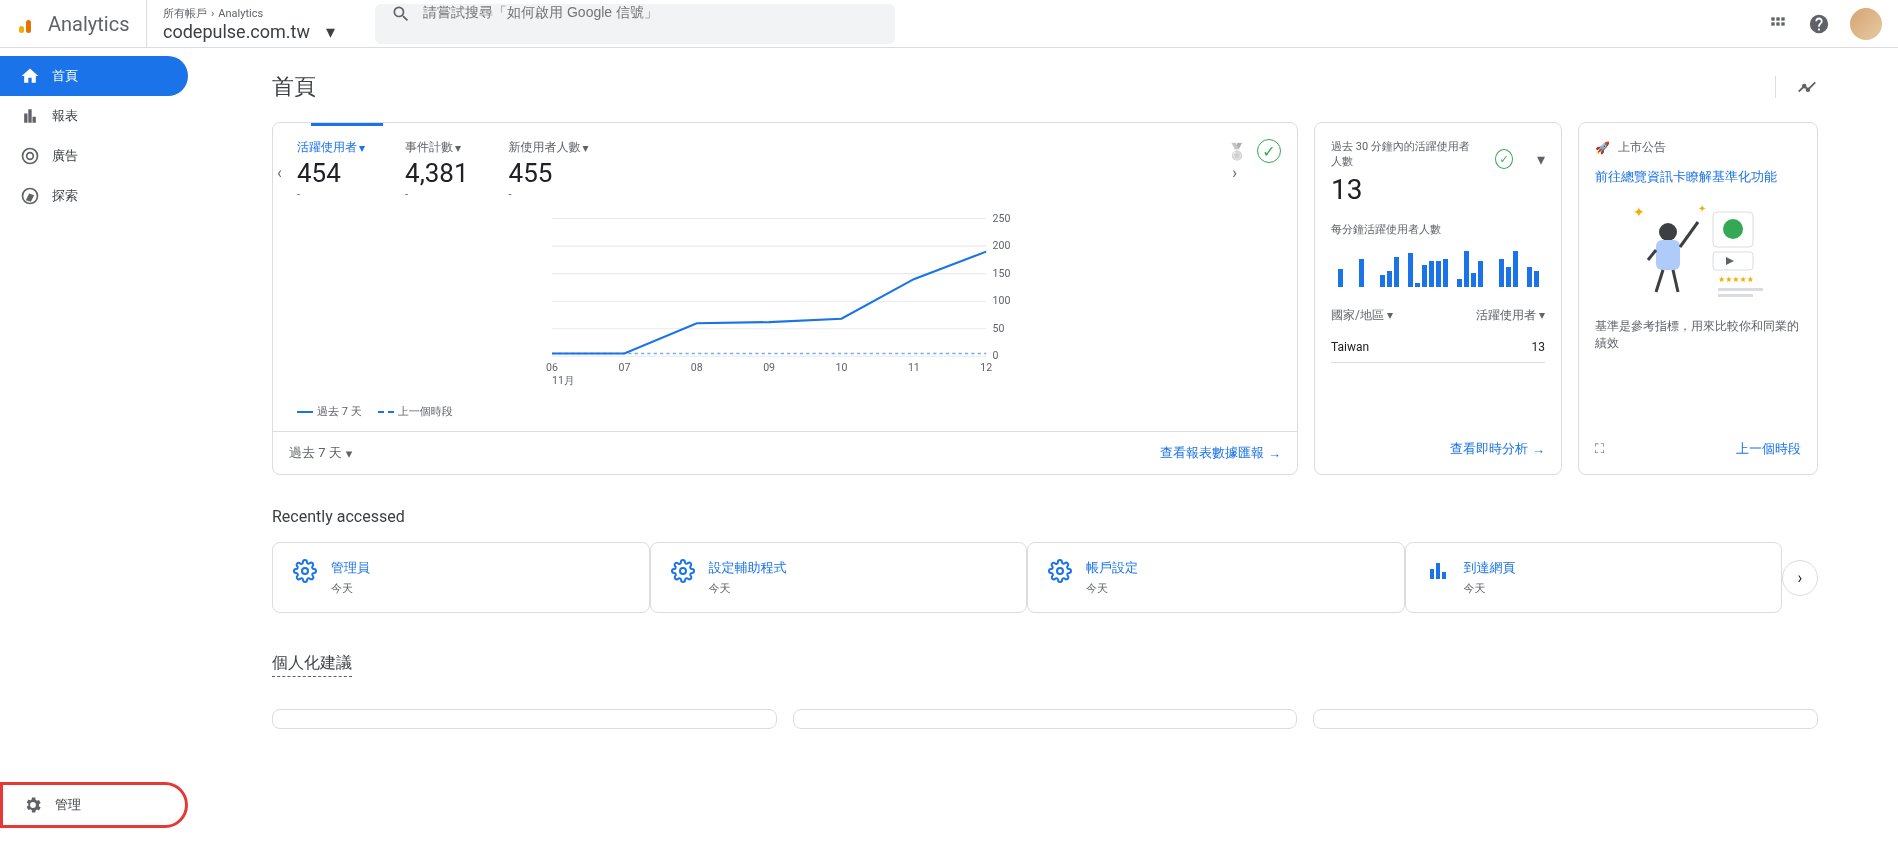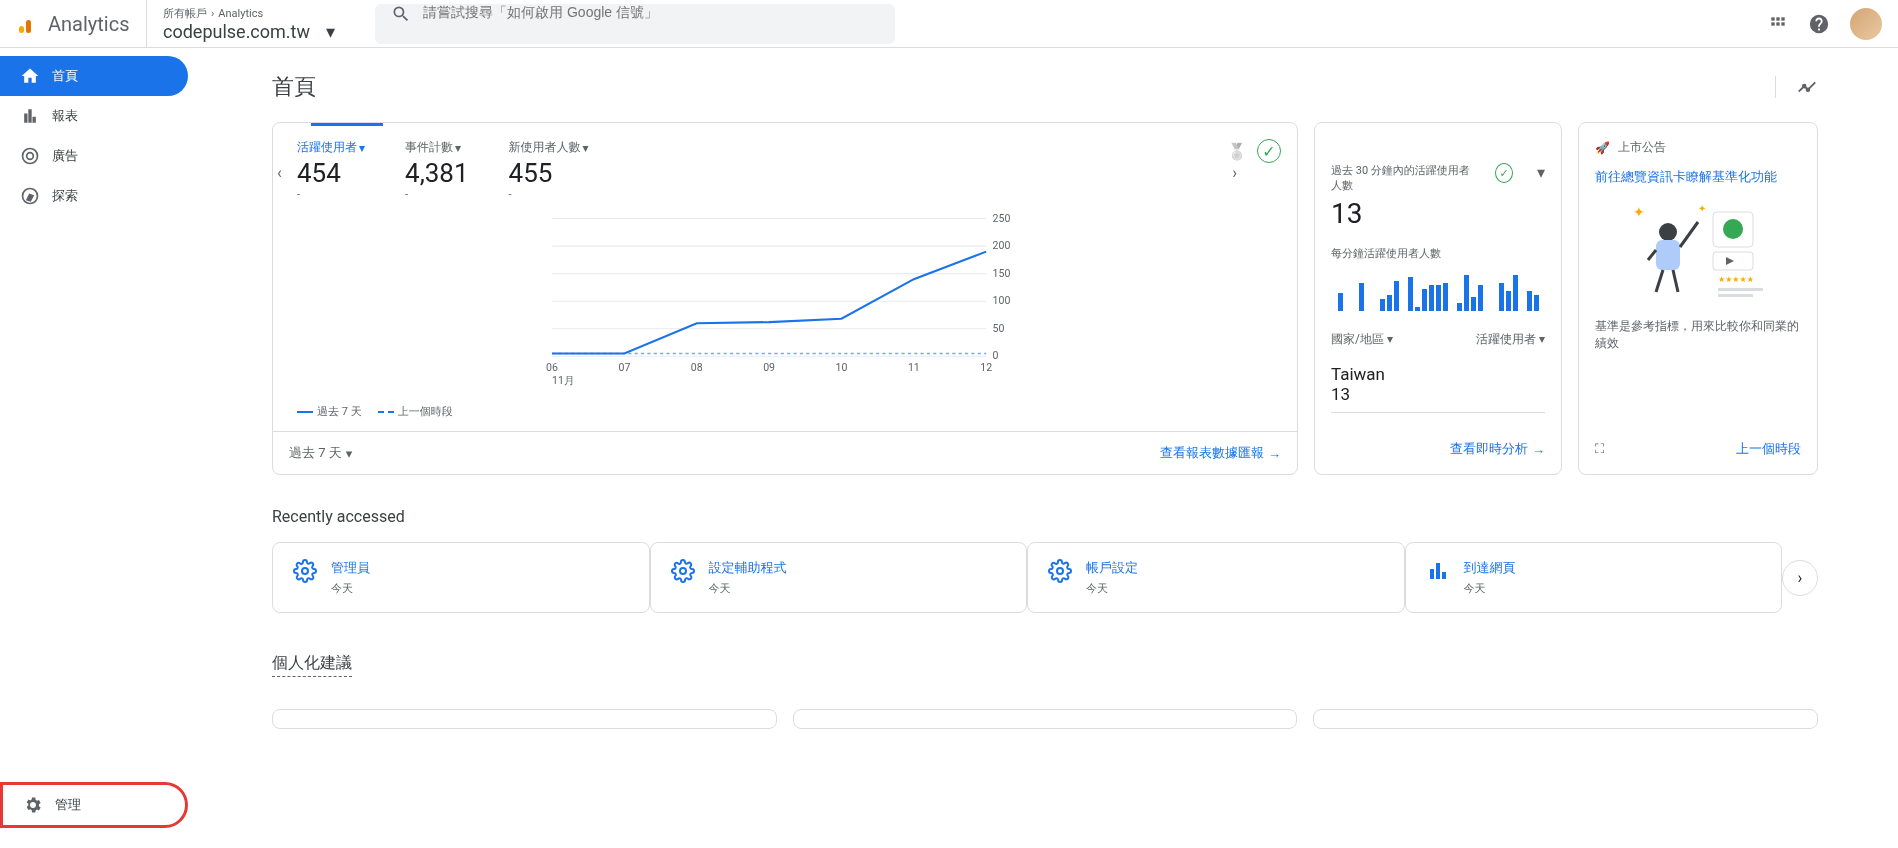--- a/index.html
+++ b/index.html
@@ -51,35 +51,35 @@
 .legend-line { width: 16px; height: 2px; background: #1a73e8; }
 .legend-dash { width: 16px; border-top: 2px dashed #1a73e8; }
 .card-footer { border-top: 1px solid #dadce0; padding: 12px 16px; display: flex; align-items: center; font-size: 13px; color: #5f6368; margin-top: auto; }
 .card-footer.no-border { border-top: none; }
 .footer-link { color: #1a73e8; display: flex; align-items: center; gap: 4px; cursor: pointer; margin-left: auto; }
 .realtime-label { font-size: 11px; color: #5f6368; }
 .realtime-value { font-size: 28px; color: #202124; margin: 4px 0 16px; }
 .minichart { height: 50px; display: flex; align-items: flex-end; gap: 2px; margin-bottom: 20px; }
 .minibar { width: 5px; background: #1a73e8; }
 .rt-selectors { display: flex; justify-content: space-between; font-size: 12px; color: #5f6368; margin-bottom: 8px; }
-.rt-table-row { display: flex; justify-content: space-between; font-size: 17px; padding: 8px 0; border-bottom: 1px solid #dadce0; flex-direction: column; }
+.rt-table-row { display: flex; justify-content: space-between; font-size: 12px; padding: 8px 0; border-bottom: 1px solid #dadce0; }
 .announce-header { display: flex; align-items: center; gap: 8px; font-size: 12px; color: #5f6368; margin-bottom: 12px; }
 .announce-title { font-size: 13px; color: #1a73e8; margin-bottom: 16px; font-weight: 400; }
 .announce-img { height: 100px; display: flex; align-items: center; justify-content: center; margin-bottom: 16px; }
 .announce-desc { font-size: 12px; color: #5f6368; }
 .section-title { font-size: 16px; color: #3c4043; margin-bottom: 16px; }
 .section-title.dotted { border-bottom: 1px dashed #5f6368; display: inline-block; padding-bottom: 2px; }
 .recent-row { display: flex; align-items: center; margin-bottom: 40px; }
 .recent-card { flex: 1; border: 1px solid #dadce0; border-radius: 8px; padding: 16px 20px; display: flex; gap: 14px; cursor: pointer; }
 .recent-icon { width: 24px; height: 24px; color: #1a73e8; flex-shrink: 0; }
 .recent-title { font-size: 13px; color: #1a73e8; margin-bottom: 4px; }
 .recent-time { font-size: 11px; color: #5f6368; }
 .next-btn { width: 36px; height: 36px; border: 1px solid #dadce0; border-radius: 50%; display: flex; align-items: center; justify-content: center; cursor: pointer; }
 .icon-btn { cursor: pointer; display: flex; }
-.rt-header { display: flex; align-items: flex-start; gap: 24px; margin-top: 24px; }
+.rt-header { display: flex; align-items: flex-end; gap: 24px; }
 .rt-header .badge-check { margin-left: auto; }
 .rt-header .chev { font-size: 16px; color: #5f6368; }
 .date-selector { display: flex; align-items: center; gap: 4px; cursor: pointer; }
 </style>
 </head>
 <body>
 
 <div class="header">
   <div class="logo-area">
     <span class="logo-icon">

